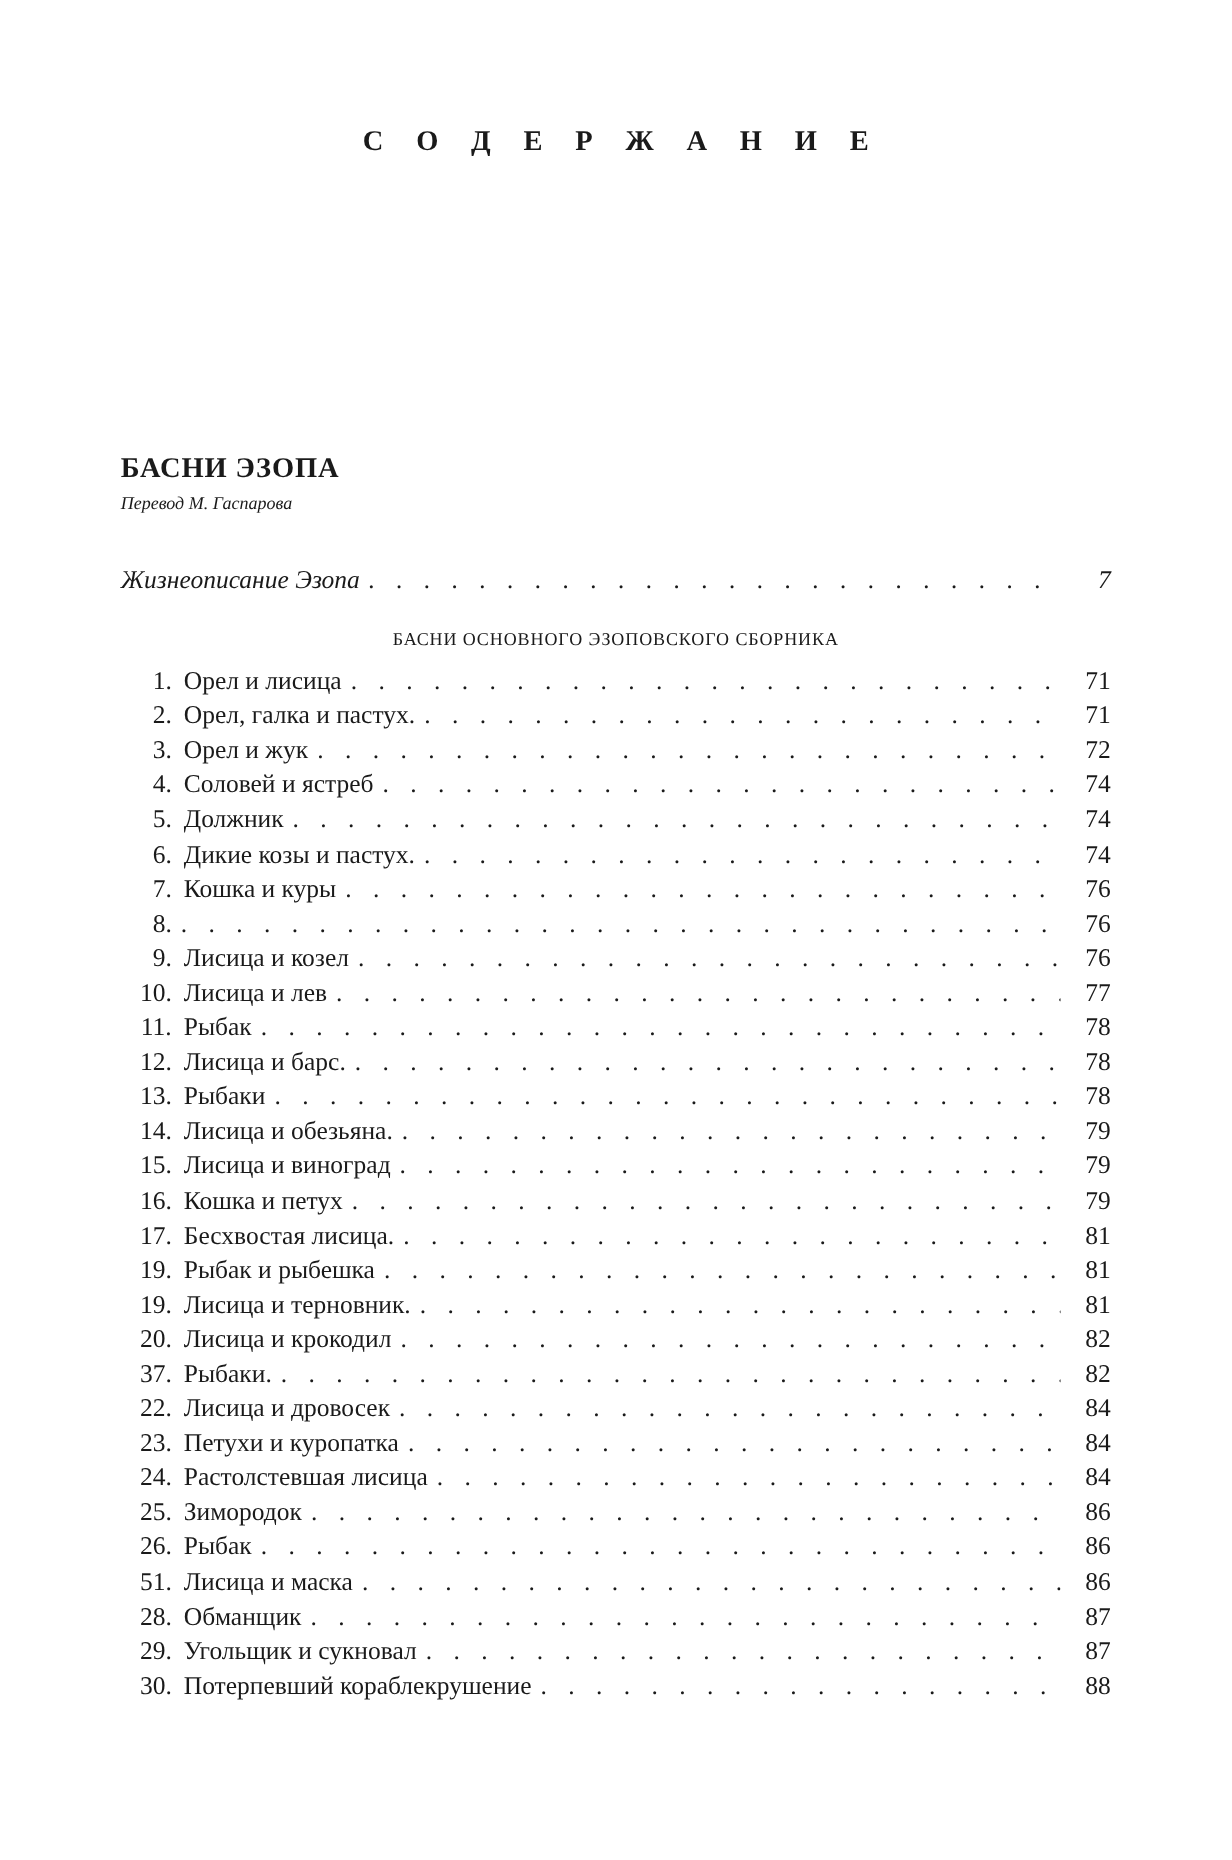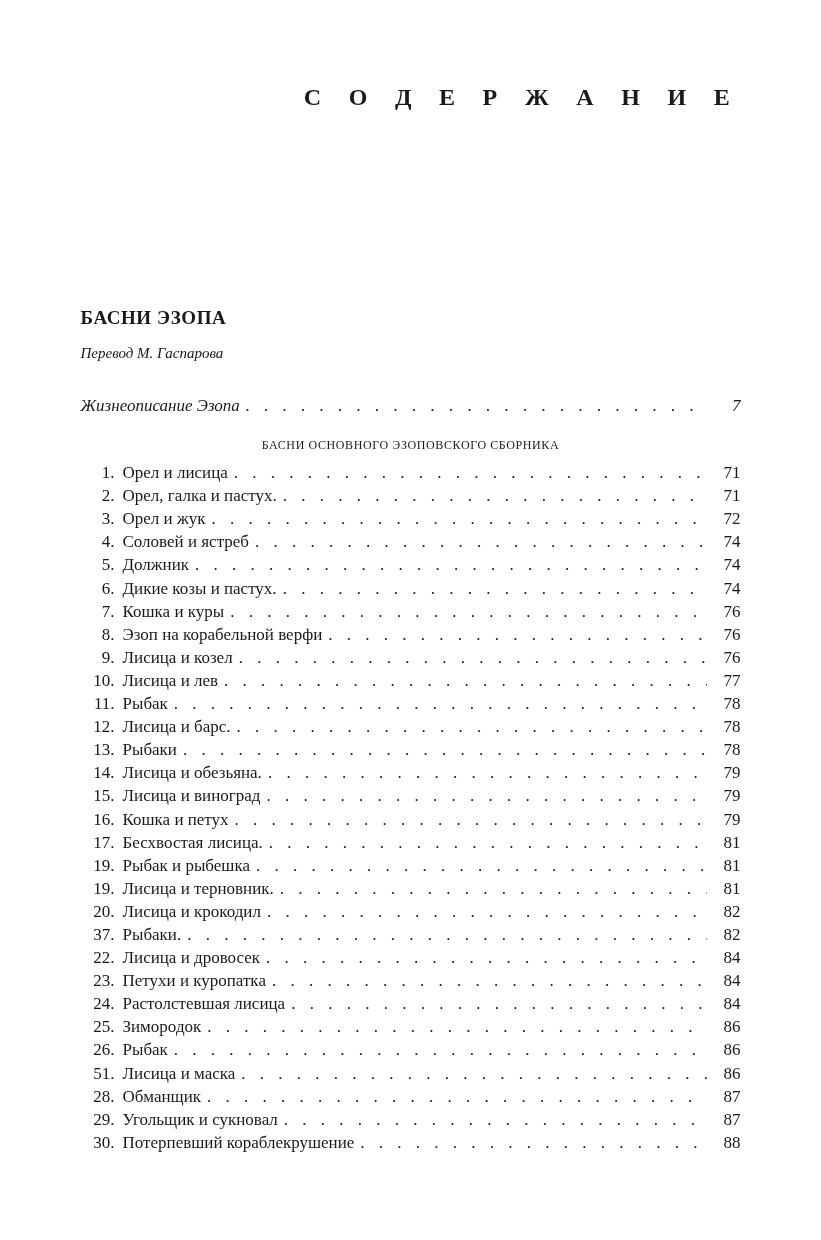--- a/index.html
+++ b/index.html
@@ -14,39 +14,39 @@
     color: #1a1a1a;
     overflow: hidden;
   }
   .page {
     width: 660px;
     margin: 0 auto;
     padding-top: 84px;
     box-sizing: border-box;
   }
   .toc-title {
-    text-align: right;
-    font-size: 24px;
+    text-align: center;
+    font-size: 19px;
     font-weight: bold;
     letter-spacing: 0.45em;
     text-indent: 0.45em; 
   }
   .section-head {
     margin-top: 196px;
     text-align: left;
   }
   .section-title {
     font-size: 19px;
     font-weight: bold;
     letter-spacing: 0.03em;
   }
   .section-subtitle {
-    font-size: 15px;
+    font-size: 12px;
     font-style: italic;
-    margin-top: 16px;
+    margin-top: 4px;
   }
   .intro-row {
     margin-top: 32px;
     font-style: italic;
   }
   .subsection-title {
     margin-top: 21px;
     text-align: center;
     font-size: 12px;
     letter-spacing: 0.05em;
@@ -155,21 +155,20 @@
 
   <div class="row">
     <span class="num">7.</span>
     <span class="title">Кошка и куры</span>
     <span class="leader"></span>
     <span class="pagenum">76</span>
   </div>
 
   <div class="row">
     <span class="num">8.</span>
-    <span class="title">Эзоп на корабельной верфи</span>
     <span class="leader"></span>
     <span class="pagenum">76</span>
   </div>
 
   <div class="row">
     <span class="num">9.</span>
     <span class="title">Лисица и козел</span>
     <span class="leader"></span>
     <span class="pagenum">76</span>
   </div>

